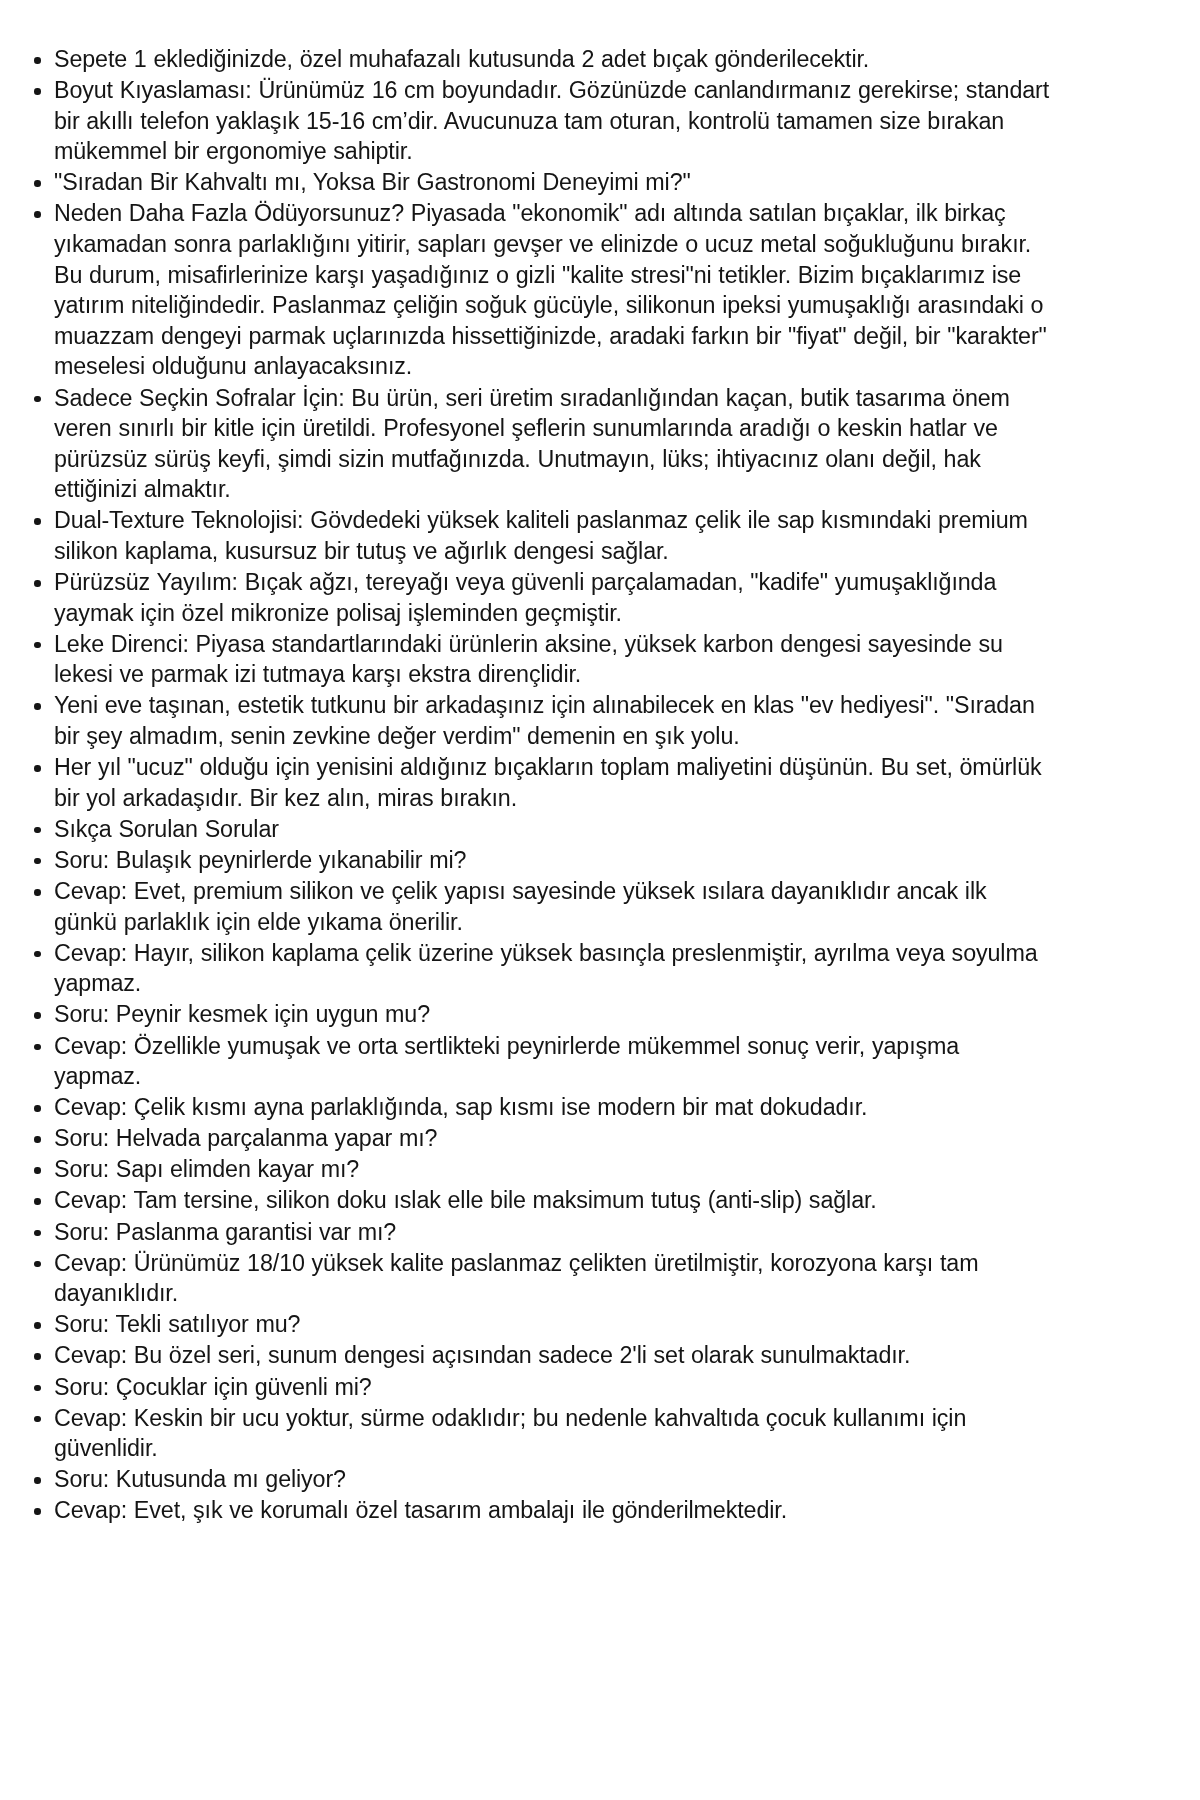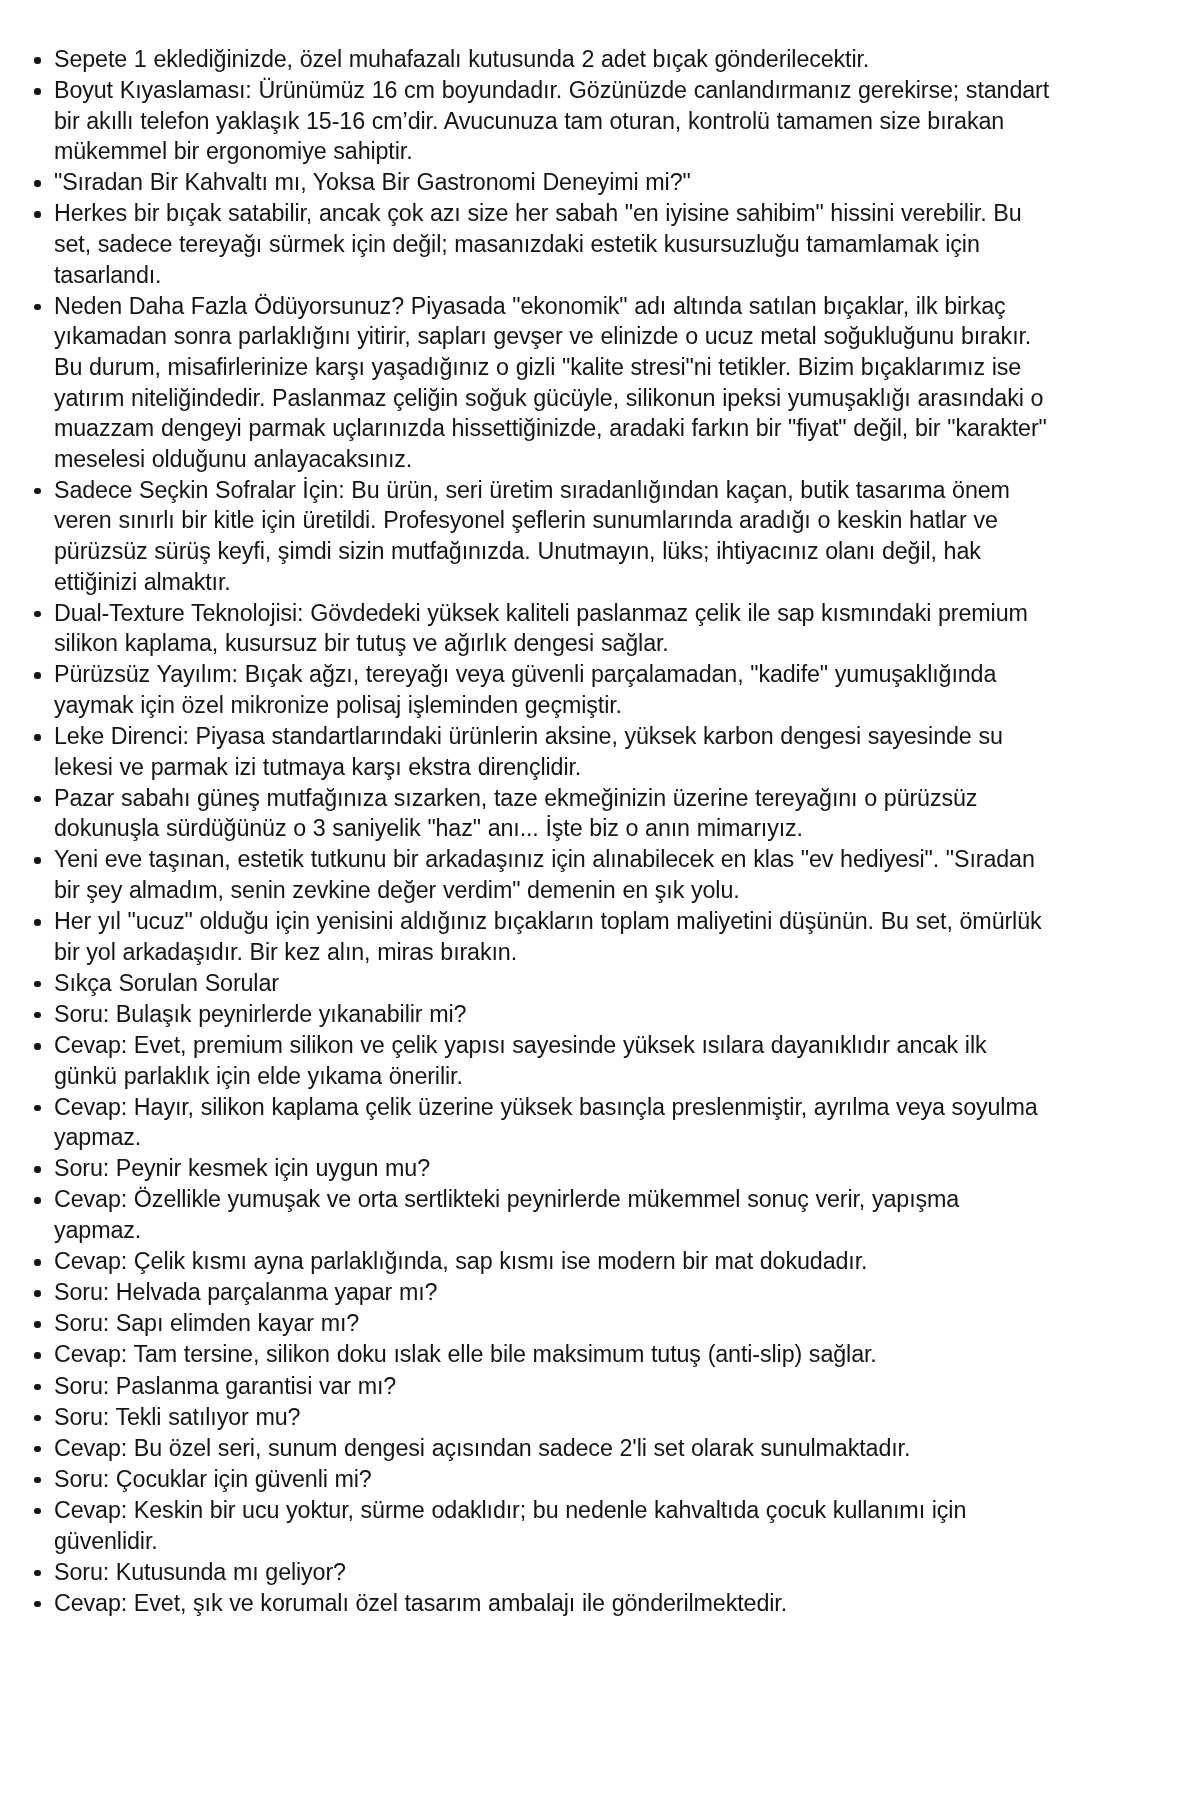--- a/index.html
+++ b/index.html
@@ -56,40 +56,39 @@
   }
 </style>
 </head>
 <body>
 
 <div class="page">
   <ul class="bullet-list">
       <li>Sepete 1 eklediğinizde, özel muhafazalı kutusunda 2 adet bıçak gönderilecektir.</li>
       <li>Boyut Kıyaslaması: Ürünümüz 16 cm boyundadır. Gözünüzde canlandırmanız gerekirse; standart bir akıllı telefon yaklaşık 15-16 cm’dir. Avucunuza tam oturan, kontrolü tamamen size bırakan mükemmel bir ergonomiye sahiptir.</li>
       <li>"Sıradan Bir Kahvaltı mı, Yoksa Bir Gastronomi Deneyimi mi?"</li>
-      <li>Herkes bir bıçak satabilir, ancak çok azı size her sabah "en iyisine sahibim" hissini verebilir. Bu set, sadece tereyağı sürmek için değil; masanızdaki estetik kusursuzluğu tamamlamak için tasarlandı.</li>
       <li>Neden Daha Fazla Ödüyorsunuz? Piyasada "ekonomik" adı altında satılan bıçaklar, ilk birkaç yıkamadan sonra parlaklığını yitirir, sapları gevşer ve elinizde o ucuz metal soğukluğunu bırakır. Bu durum, misafirlerinize karşı yaşadığınız o gizli "kalite stresi"ni tetikler. Bizim bıçaklarımız ise yatırım niteliğindedir. Paslanmaz çeliğin soğuk gücüyle, silikonun ipeksi yumuşaklığı arasındaki o muazzam dengeyi parmak uçlarınızda hissettiğinizde, aradaki farkın bir "fiyat" değil, bir "karakter" meselesi olduğunu anlayacaksınız.</li>
       <li>Sadece Seçkin Sofralar İçin: Bu ürün, seri üretim sıradanlığından kaçan, butik tasarıma önem veren sınırlı bir kitle için üretildi. Profesyonel şeflerin sunumlarında aradığı o keskin hatlar ve pürüzsüz sürüş keyfi, şimdi sizin mutfağınızda. Unutmayın, lüks; ihtiyacınız olanı değil, hak ettiğinizi almaktır.</li>
       <li>Dual-Texture Teknolojisi: Gövdedeki yüksek kaliteli paslanmaz çelik ile sap kısmındaki premium silikon kaplama, kusursuz bir tutuş ve ağırlık dengesi sağlar.</li>
       <li>Pürüzsüz Yayılım: Bıçak ağzı, tereyağı veya güvenli parçalamadan, "kadife" yumuşaklığında yaymak için özel mikronize polisaj işleminden geçmiştir.</li>
       <li>Leke Direnci: Piyasa standartlarındaki ürünlerin aksine, yüksek karbon dengesi sayesinde su lekesi ve parmak izi tutmaya karşı ekstra dirençlidir.</li>
-      <li>Pazar sabahı güneş mutfağınıza sızarken, taze ekmeğinizin üzerine tereyağını o pürüzsüz dokunuşla sürdüğünüz o 3 saniyelik "haz" anı... İşte biz o anın mimarıyız.</li>
       <li>Yeni eve taşınan, estetik tutkunu bir arkadaşınız için alınabilecek en klas "ev hediyesi". "Sıradan bir şey almadım, senin zevkine değer verdim" demenin en şık yolu.</li>
       <li>Her yıl "ucuz" olduğu için yenisini aldığınız bıçakların toplam maliyetini düşünün. Bu set, ömürlük bir yol arkadaşıdır. Bir kez alın, miras bırakın.</li>
       <li>Sıkça Sorulan Sorular</li>
       <li>Soru: Bulaşık peynirlerde yıkanabilir mi?</li>
       <li>Cevap: Evet, premium silikon ve çelik yapısı sayesinde yüksek ısılara dayanıklıdır ancak ilk günkü parlaklık için elde yıkama önerilir.</li>
       <li>Cevap: Hayır, silikon kaplama çelik üzerine yüksek basınçla preslenmiştir, ayrılma veya soyulma yapmaz.</li>
       <li>Soru: Peynir kesmek için uygun mu?</li>
       <li>Cevap: Özellikle yumuşak ve orta sertlikteki peynirlerde mükemmel sonuç verir, yapışma yapmaz.</li>
       <li>Cevap: Çelik kısmı ayna parlaklığında, sap kısmı ise modern bir mat dokudadır.</li>
       <li>Soru: Helvada parçalanma yapar mı?</li>
       <li>Soru: Sapı elimden kayar mı?</li>
       <li>Cevap: Tam tersine, silikon doku ıslak elle bile maksimum tutuş (anti-slip) sağlar.</li>
       <li>Soru: Paslanma garantisi var mı?</li>
+      <li>Cevap: Ürünümüz 18/10 yüksek kalite paslanmaz çelikten üretilmiştir, korozyona karşı tam dayanıklıdır.</li>
       <li>Soru: Tekli satılıyor mu?</li>
       <li>Cevap: Bu özel seri, sunum dengesi açısından sadece 2'li set olarak sunulmaktadır.</li>
       <li>Soru: Çocuklar için güvenli mi?</li>
       <li>Cevap: Keskin bir ucu yoktur, sürme odaklıdır; bu nedenle kahvaltıda çocuk kullanımı için güvenlidir.</li>
       <li>Soru: Kutusunda mı geliyor?</li>
       <li>Cevap: Evet, şık ve korumalı özel tasarım ambalajı ile gönderilmektedir.</li>
     </ul>
 </div>
 
 </body></html>

